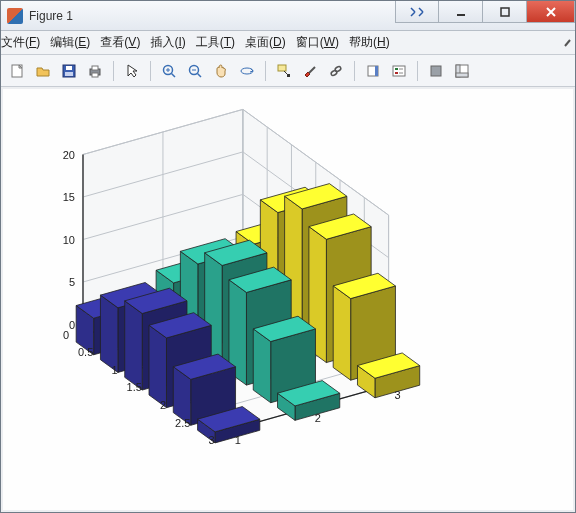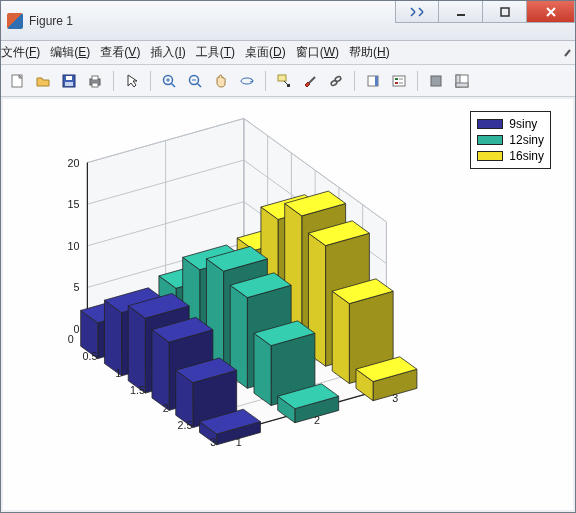--- a/index.html
+++ b/index.html
@@ -13,21 +13,21 @@
     overflow: hidden;
   }
   .window {
     width: 576px; height: 513px;
     background: #eceef1;
     border: 1px solid #6f7a86;
     display: flex; flex-direction: column;
   }
   
   .titlebar {
-    height: 40px;
+    height: 30px;
     background: linear-gradient(#f7f9fc, #e4e9f0);
     display: flex; align-items: center;
     padding-left: 6px;
     border-bottom: 1px solid #b7bec7;
   }
   .titlebar .appicon {
     width: 16px; height: 16px; margin-right: 6px;
     background: linear-gradient(135deg,#d9623a 0 50%, #2f6fb1 50% 100%);
     border-radius: 2px;
   }
@@ -361,29 +361,15 @@
         <text x="114.56666666666666" y="284.25" class="ticklabel" text-anchor="end">1</text>
         <text x="138.85" y="301.875" class="ticklabel" text-anchor="end">1.5</text>
         <text x="163.13333333333333" y="319.5" class="ticklabel" text-anchor="end">2</text>
         <text x="187.41666666666666" y="337.125" class="ticklabel" text-anchor="end">2.5</text>
         <text x="211.7" y="354.75" class="ticklabel" text-anchor="end">3</text>
         <text x="231.7" y="354.75" class="ticklabel" text-anchor="start">1</text>
         <text x="311.65" y="332.2" class="ticklabel" text-anchor="start">2</text>
         <text x="391.6" y="309.65" class="ticklabel" text-anchor="start">3</text>
       </svg>
 
-    <div class="legend-box">
-      <div class="legend-row">
-        <span class="swatch" style="background:#333399"></span>
-        <span>9siny</span>
-      </div>
-      <div class="legend-row">
-        <span class="swatch" style="background:#2fb39a"></span>
-        <span>12siny</span>
-      </div>
-      <div class="legend-row">
-        <span class="swatch" style="background:#f2e02b"></span>
-        <span>16siny</span>
-      </div>
-    </div>
   </div>
 
 </div>
 
 </body></html>

